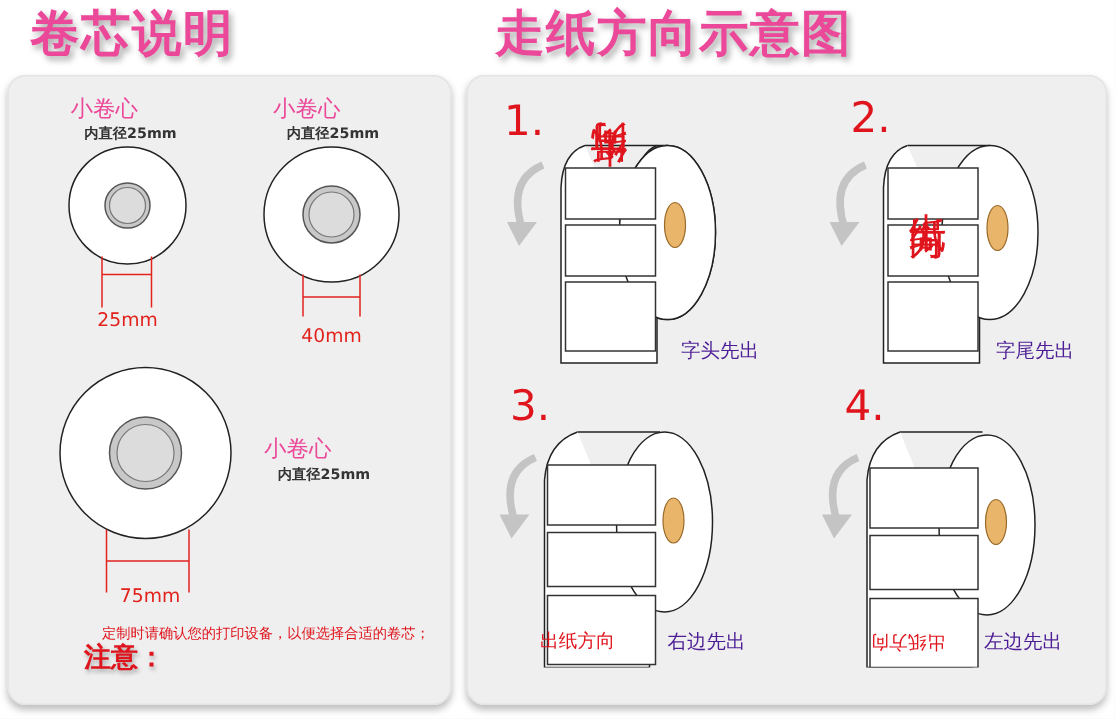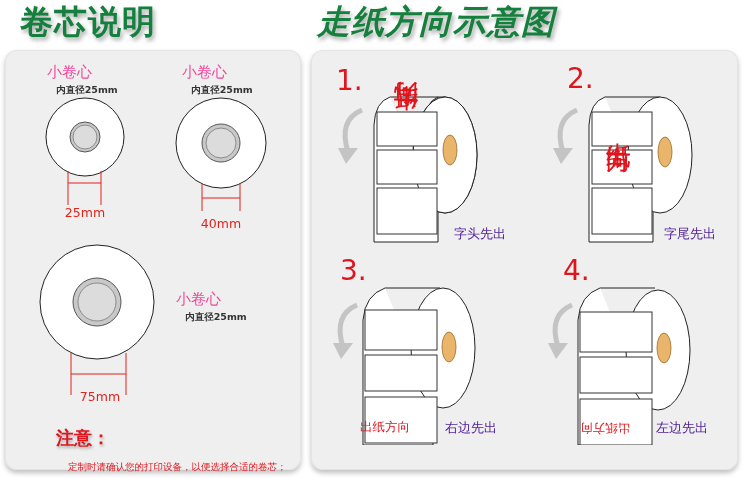--- a/index.html
+++ b/index.html
@@ -3,26 +3,26 @@
 <meta charset="utf-8">
 <style>
   * { box-sizing: border-box; margin: 0; padding: 0; }
   html, body { width: 743px; height: 479px; background: #ffffff; overflow: hidden; }
   body { position: relative; font-family: "DejaVu Sans", sans-serif; }
 
   .heading {
     position: absolute; top: 2px;
     font-family: "DejaVu Sans", sans-serif;
     font-weight: bold; font-size: 33px; letter-spacing: 1px;
-    color: #15803d;
+    color: #ec4899;
     text-shadow: 2px 3px 4px rgba(0,0,0,0.35);
     line-height: 40px;
   }
   #h-left { left: 20px; }
-  #h-right { left: 317px; font-style: italic; }
+  #h-right { left: 330px; }
 
   .panel {
     position: absolute;
     background: #efefef;
     border-radius: 12px;
     box-shadow: 0 3px 5px rgba(0,0,0,0.25), inset 0 0 0 1px #e4e4e4;
   }
   #panel-left { left: 5px; top: 50px; width: 296px; height: 420px; }
   #panel-right { left: 311px; top: 50px; width: 427px; height: 420px; }
 
@@ -93,21 +93,21 @@
   <circle cx="62" cy="59" r="19" fill="#dcdcdc" stroke="#777" stroke-width="0.8"></circle>
   <line x1="36" y1="110" x2="36" y2="152" stroke="#e2221c" stroke-width="1"></line>
   <line x1="91" y1="110" x2="91" y2="152" stroke="#e2221c" stroke-width="1"></line>
   <line x1="36" y1="131" x2="91" y2="131" stroke="#e2221c" stroke-width="1"></line>
 </svg>
 <div class="abs dim" style="left:70px;top:389px;width:60px;">75mm</div>
 <div class="abs core-title" style="left:176px;top:290px;width:80px;">小卷心</div>
 <div class="abs core-sub" style="left:176px;top:311px;width:80px;">内直径25mm</div>
 
 <div class="note-label" style="top:426px;margin-left:42px;">注意：</div>
-<div class="note-text" style="top:416px;margin-top:44px;">
+<div class="note-text" style="top:416px;">
   <div>定制时请确认您的打印设备，以便选择合适的卷芯；</div>
 </div>
 
 <div id="panel-right" class="panel"></div>
 
 <div class="step-num" style="left:336px;top:66px;">1.</div>
 <svg class="abs" style="left:330px;top:90px;" width="200" height="160">
   <path d="M32 20 Q8 30 18 62" fill="none" stroke="#c4c4c4" stroke-width="5"></path>
   <polygon points="8,58 28,58 16,74" fill="#c4c4c4"></polygon>
   <ellipse cx="115" cy="65" rx="32" ry="58" fill="#fff" stroke="#222" stroke-width="1"></ellipse>

